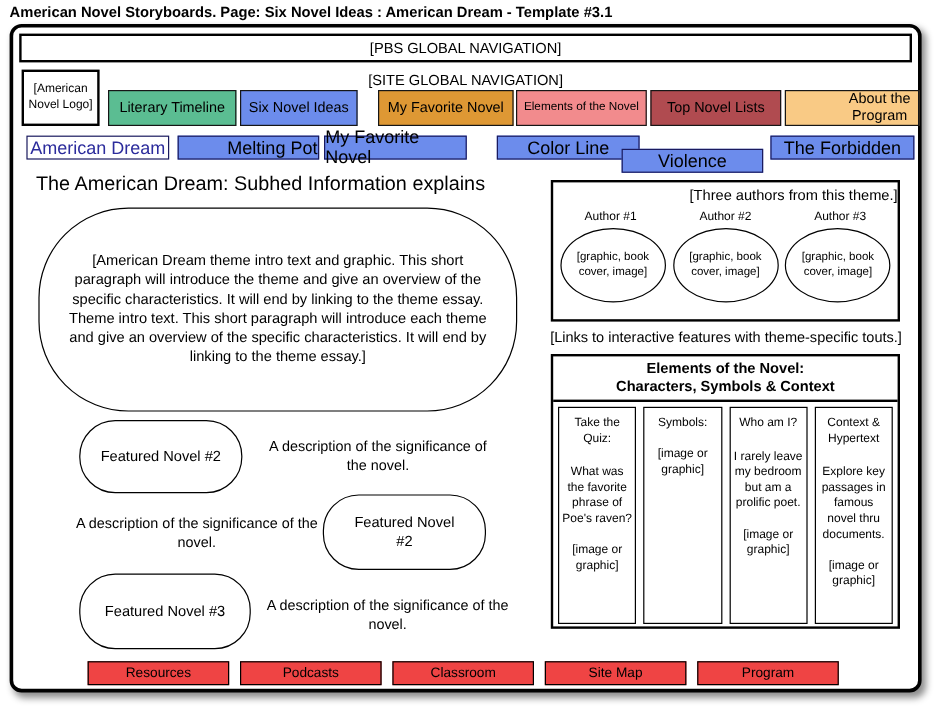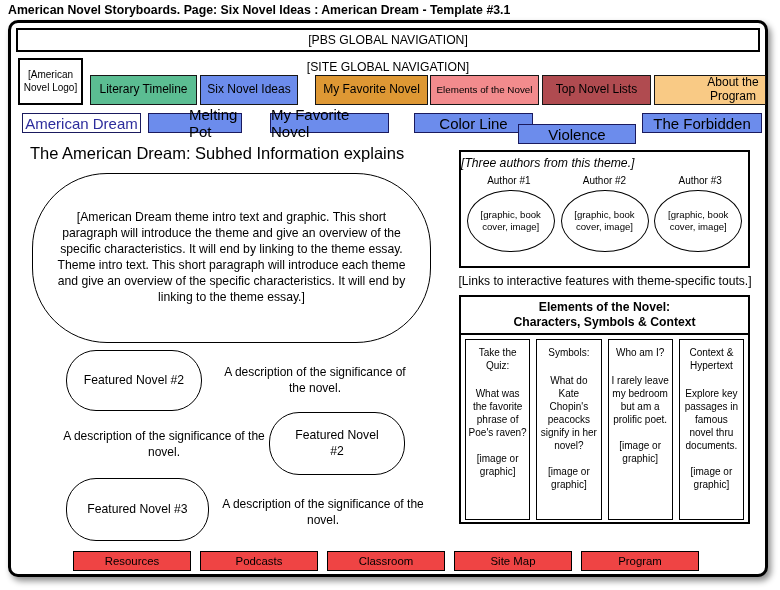--- a/index.html
+++ b/index.html
@@ -26,41 +26,41 @@
   #tn0{left:79px;width:107px;}
   #tn1{left:189px;width:98px;}
   #tn2{left:304px;width:113px;}
   #tn3{left:419px;width:109px;}
   #tn4{left:531px;width:109px;}
   #tn5{left:643px;width:112px;padding-left:48px;}
   .sn{top:90px;height:20px;border:1.6px solid #1a1a5e;display:flex;align-items:center;
     justify-content:center;font-size:15px;}
   .sn.active{color:#2c2c9c;}
   #sn0{left:11px;width:119px;}
-  #sn1{left:137px;width:94px;padding-left:40px;}
+  #sn1{left:137px;width:118px;padding-left:40px;}
   #sn2{left:259px;width:119px;}
   #sn3{left:383px;width:119px;}
   #sn4{left:507px;width:118px;margin-top:11px;}
   #sn5{left:631px;width:120px;}
   .heading{left:19px;top:121px;font-size:16.5px;white-space:nowrap;}
   .blob{left:21px;top:150px;width:399px;height:170px;border:1.4px solid #000;
     border-radius:75px;display:flex;align-items:center;justify-content:center;}
   .blob p{width:368px;margin:0;text-align:center;font-size:12.2px;line-height:1.3;}
   .fn{border:1.4px solid #000;border-radius:30px;display:flex;align-items:center;
     justify-content:center;text-align:center;font-size:12.2px;line-height:1.3;}
   #fn1{left:55px;top:327px;width:136px;height:61px;}
   #fn2{left:258px;top:389px;width:136px;height:63px;}
   #fn2 .fn-label{max-width:92px;}
   #fn3{left:55px;top:455px;width:143px;height:63px;}
   .desc{text-align:center;font-size:12px;line-height:1.3;}
   #desc1{left:206px;top:342px;width:196px;}
   #desc2{left:48px;top:406px;width:210px;}
   #desc3{left:208px;top:474px;width:208px;}
   .authors{left:448px;top:127px;width:291px;height:118px;border:2px solid #000;}
-  .authors-title{margin-top:4px;text-align:left;font-size:12.2px;font-style:italic;}
+  .authors-title{margin-top:4px;text-align:right;font-size:12.2px;}
   .author-labels{display:flex;margin-top:5px;}
   .author-labels span{flex:1;text-align:center;font-size:10px;}
   .author-row{display:flex;justify-content:space-evenly;margin-top:4px;}
   .ellipse{width:88px;height:62px;border:1.5px solid #000;border-radius:50%;
     display:flex;align-items:center;justify-content:center;text-align:center;
     font-size:9.6px;line-height:1.3;padding:0 9px;box-sizing:border-box;}
   .links-note{left:444px;top:251px;width:300px;text-align:center;font-size:12.1px;}
   .elements{left:448px;top:272px;width:291px;height:229px;border:2px solid #000;}
   .elements-header{border-bottom:2px solid #000;text-align:center;font-weight:bold;
     font-size:12.2px;line-height:1.2;padding:3px 4px 4px;}
@@ -178,21 +178,20 @@
       <div>Characters, Symbols &amp; Context</div>
     </div>
     <div class="elements-cols">
       <div class="ecol">
         <p class="ehead">Take the Quiz:</p>
         <p class="ebody">What was the favorite phrase of Poe's raven?</p>
         <p class="ecap">[image or graphic]</p>
       </div>
       <div class="ecol">
         <p class="ehead">Symbols:</p>
-        <p class="ebody">What do Kate Chopin's peacocks signify in her novel?</p>
         <p class="ecap">[image or graphic]</p>
       </div>
       <div class="ecol">
         <p class="ehead">Who am I?</p>
         <p class="ebody">I rarely leave my bedroom but am a prolific poet.</p>
         <p class="ecap">[image or graphic]</p>
       </div>
       <div class="ecol">
         <p class="ehead">Context &amp; Hypertext</p>
         <p class="ebody">Explore key passages in famous novel thru documents.</p>

